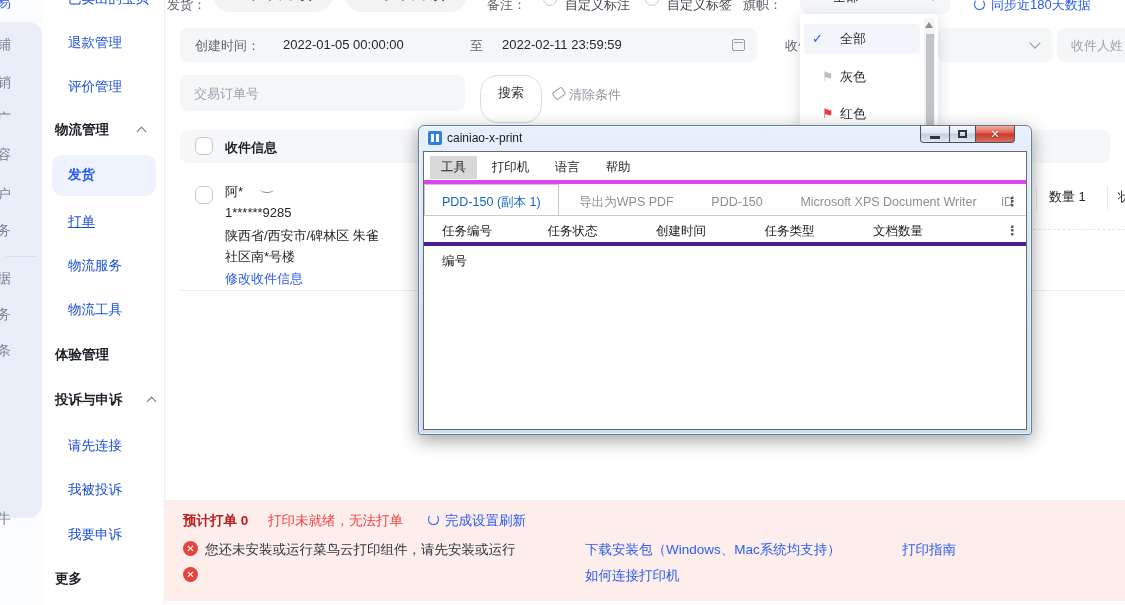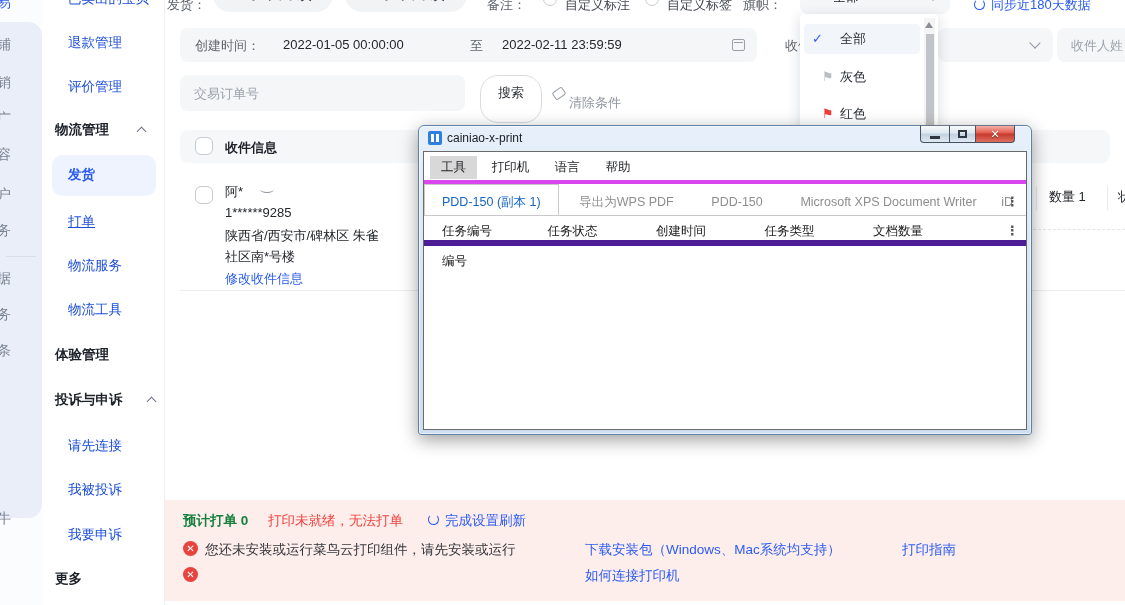--- a/index.html
+++ b/index.html
@@ -87,21 +87,21 @@
   .minbar { width:10px; height:3px; background:#2f3640; margin-top:6px; }
   .maxbox { width:9px; height:8px; border:2px solid #2f3640; background:transparent; }
   #pwin-client { position:absolute; left:4px; right:4px; top:25px; bottom:4px; background:#fff; border:1px solid #6a6a6a; }
   #pmenu { position:absolute; left:0; right:0; top:0; height:28px; background:#fff; padding:4px 6px 0 6px; }
   .mitem { display:inline-block; padding:3px 11px; font-size:12.5px; color:#1c1f23; }
   .mitem.hl { background:#d8d8d8; }
   #ptabs { position:absolute; left:0; right:0; top:28px; height:36px; border-top:4px solid #d946ef; border-bottom:1px solid #c9c9c9; white-space:nowrap; overflow:hidden; }
   .ptab { display:inline-block; height:36px; line-height:35px; padding:0 17px; font-size:12.5px; color:#8e8e8e; }
   .ptab.active { border:1px solid #c9c9c9; border-bottom:1px solid #fff; color:#1565c0; background:#fff; position:relative; top:0; }
   .dots { position:absolute; right:7px; color:#555; font-size:13px; font-weight:bold; letter-spacing:0; }
-  #phead { position:absolute; left:0; right:0; top:64px; height:30px; line-height:30px; border-bottom:6px solid #4c1d95; padding-left:18px; font-size:12.5px; color:#222; }
+  #phead { position:absolute; left:0; right:0; top:64px; height:30px; line-height:30px; border-bottom:4px solid #4c1d95; padding-left:18px; font-size:12.5px; color:#222; }
   #phead span { display:inline-block; }
   #pbody { position:absolute; left:0; right:0; top:94px; bottom:0; }
   #empty-msg { position:absolute; left:0; right:0; top:72px; text-align:center; font-size:13px; color:#33363a; }
 </style>
 </head>
 <body>
 
 <div id="outer-strip" class="abs">
   <div class="ochar sel abs" style="top:-6px;">易</div>
   <div id="outer-panel" class="abs"></div>
@@ -163,21 +163,21 @@
   </div>
   <span class="abs glabel" style="left:620px; top:37px;">收件</span>
   <div class="abs field" style="left:773px; top:28px; width:115px; height:34px;">
     <span class="chev abs" style="right:14px; top:11px;"></span>
   </div>
   <input class="abs flat" style="left: 892px; top: 28px; width: 92px; height: 34px;" placeholder="收件人姓">
 
   <input class="abs flat" style="left: 15px; top: 75px; width: 285px; height: 36px;" placeholder="交易订单号">
   <div class="abs" style="left:315px; top:75px; width:62px; height:48px; background:#fff; border:1px solid #d9dce1; border-radius:18px; text-align:center; line-height:34px; color:#2c3036;">搜索</div>
   <span class="abs eraser" style="left:388px; top:89px;"></span>
-  <span class="abs" style="left:404px; top:86px; color:#9095a0;margin-top:8px;">清除条件</span>
+  <span class="abs" style="left:404px; top:86px; color:#9095a0;">清除条件</span>
 
   <div id="hdr-band" class="abs"></div>
   <div class="abs cbox" style="left:30px; top:137px;"></div>
   <span class="abs" style="left:60px; top:139px; color:#1d2129; font-weight:600;">收件信息</span>
 
   <div class="abs" style="left:0; top:0; width:960px; height:0;">
     <div class="abs cbox" style="left:30px; top:186px;"></div>
     <span class="ordtxt" style="top:183px;">阿*</span>
     <span class="abs" style="left:95px; top:186px; width:14px; height:7px; border-bottom:1.6px solid #8a8f98; border-radius:0 0 50% 50%;"></span>
     <span class="ordtxt" style="top:205px;">1******9285</span>
@@ -186,21 +186,21 @@
     <span class="ordtxt link" style="top:270px;">修改收件信息</span>
     <div class="abs vline" style="left:871px; top:186px; height:24px;"></div>
     <span class="abs" style="left:884px; top:188px;">数量 1</span>
     <div class="abs vline" style="left:942px; top:186px; height:24px;"></div>
     <span class="abs" style="left:953px; top:188px;">状</span>
     <div class="abs" style="left:868px; top:229px; width:92px; border-top:1px dashed #e3e5e9;"></div>
     <div class="abs" style="left:15px; top:290px; width:945px; border-top:1px solid #ececf0;"></div>
   </div>
 
   <div id="footer" class="abs">
-    <span class="abs ftxt" style="left:18px; top:12px; font-weight:bold; color:#15803d;">预计打单 0</span>
+    <span class="abs ftxt" style="left:18px; top:12px; font-weight:bold; color:#b91c1c;">预计打单 0</span>
     <span class="abs ftxt" style="left:103px; top:12px; color:#f0413d;">打印未就绪，无法打单</span>
     <span class="abs refresh" style="left:263px; top:14px;"></span>
     <span class="abs ftxt link" style="left:280px; top:12px;">完成设置刷新</span>
 
     <div class="abs errico" style="left:18px; top:41px;">✕</div>
     <span class="abs ftxt" style="left:40px; top:41px; color:#33363b;">您还未安装或运行菜鸟云打印组件，请先安装或运行</span>
     <span class="abs ftxt link" style="left:420px; top:41px;">下载安装包（Windows、Mac系统均支持）</span>
     <span class="abs ftxt link" style="left:737px; top:41px;">打印指南</span>
 
     <div class="abs errico" style="left:18px; top:67px;">✕</div>

